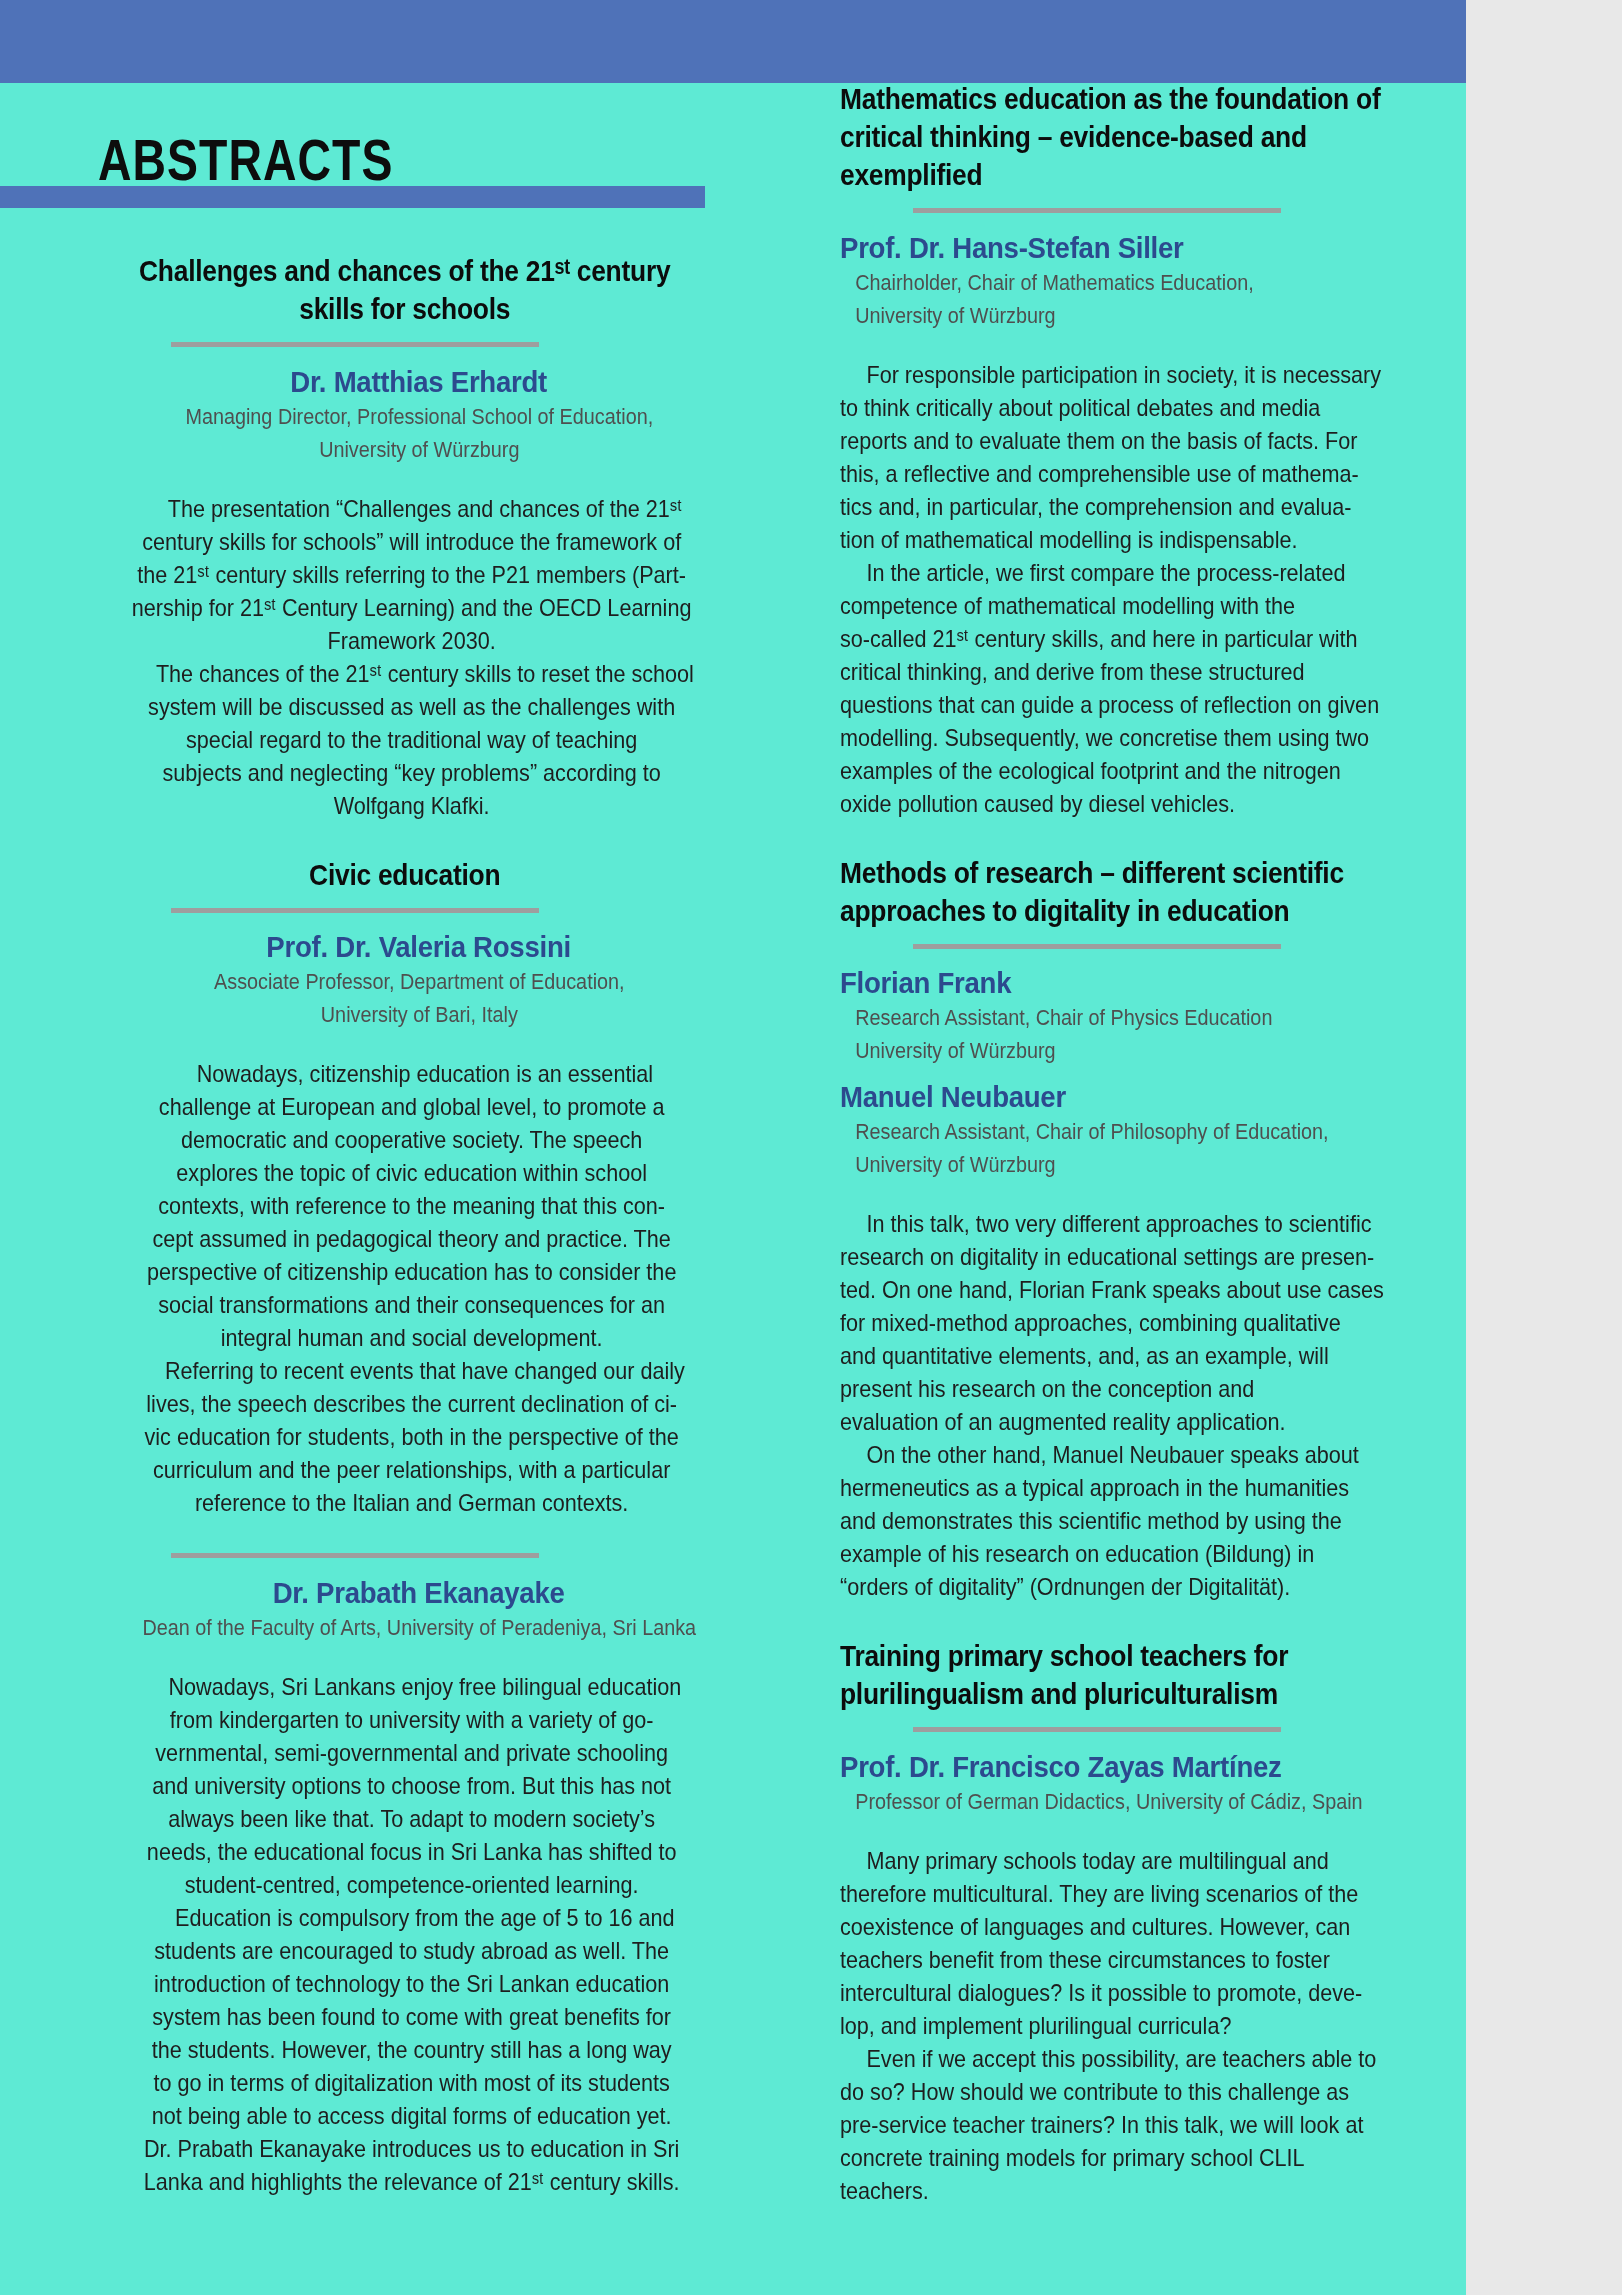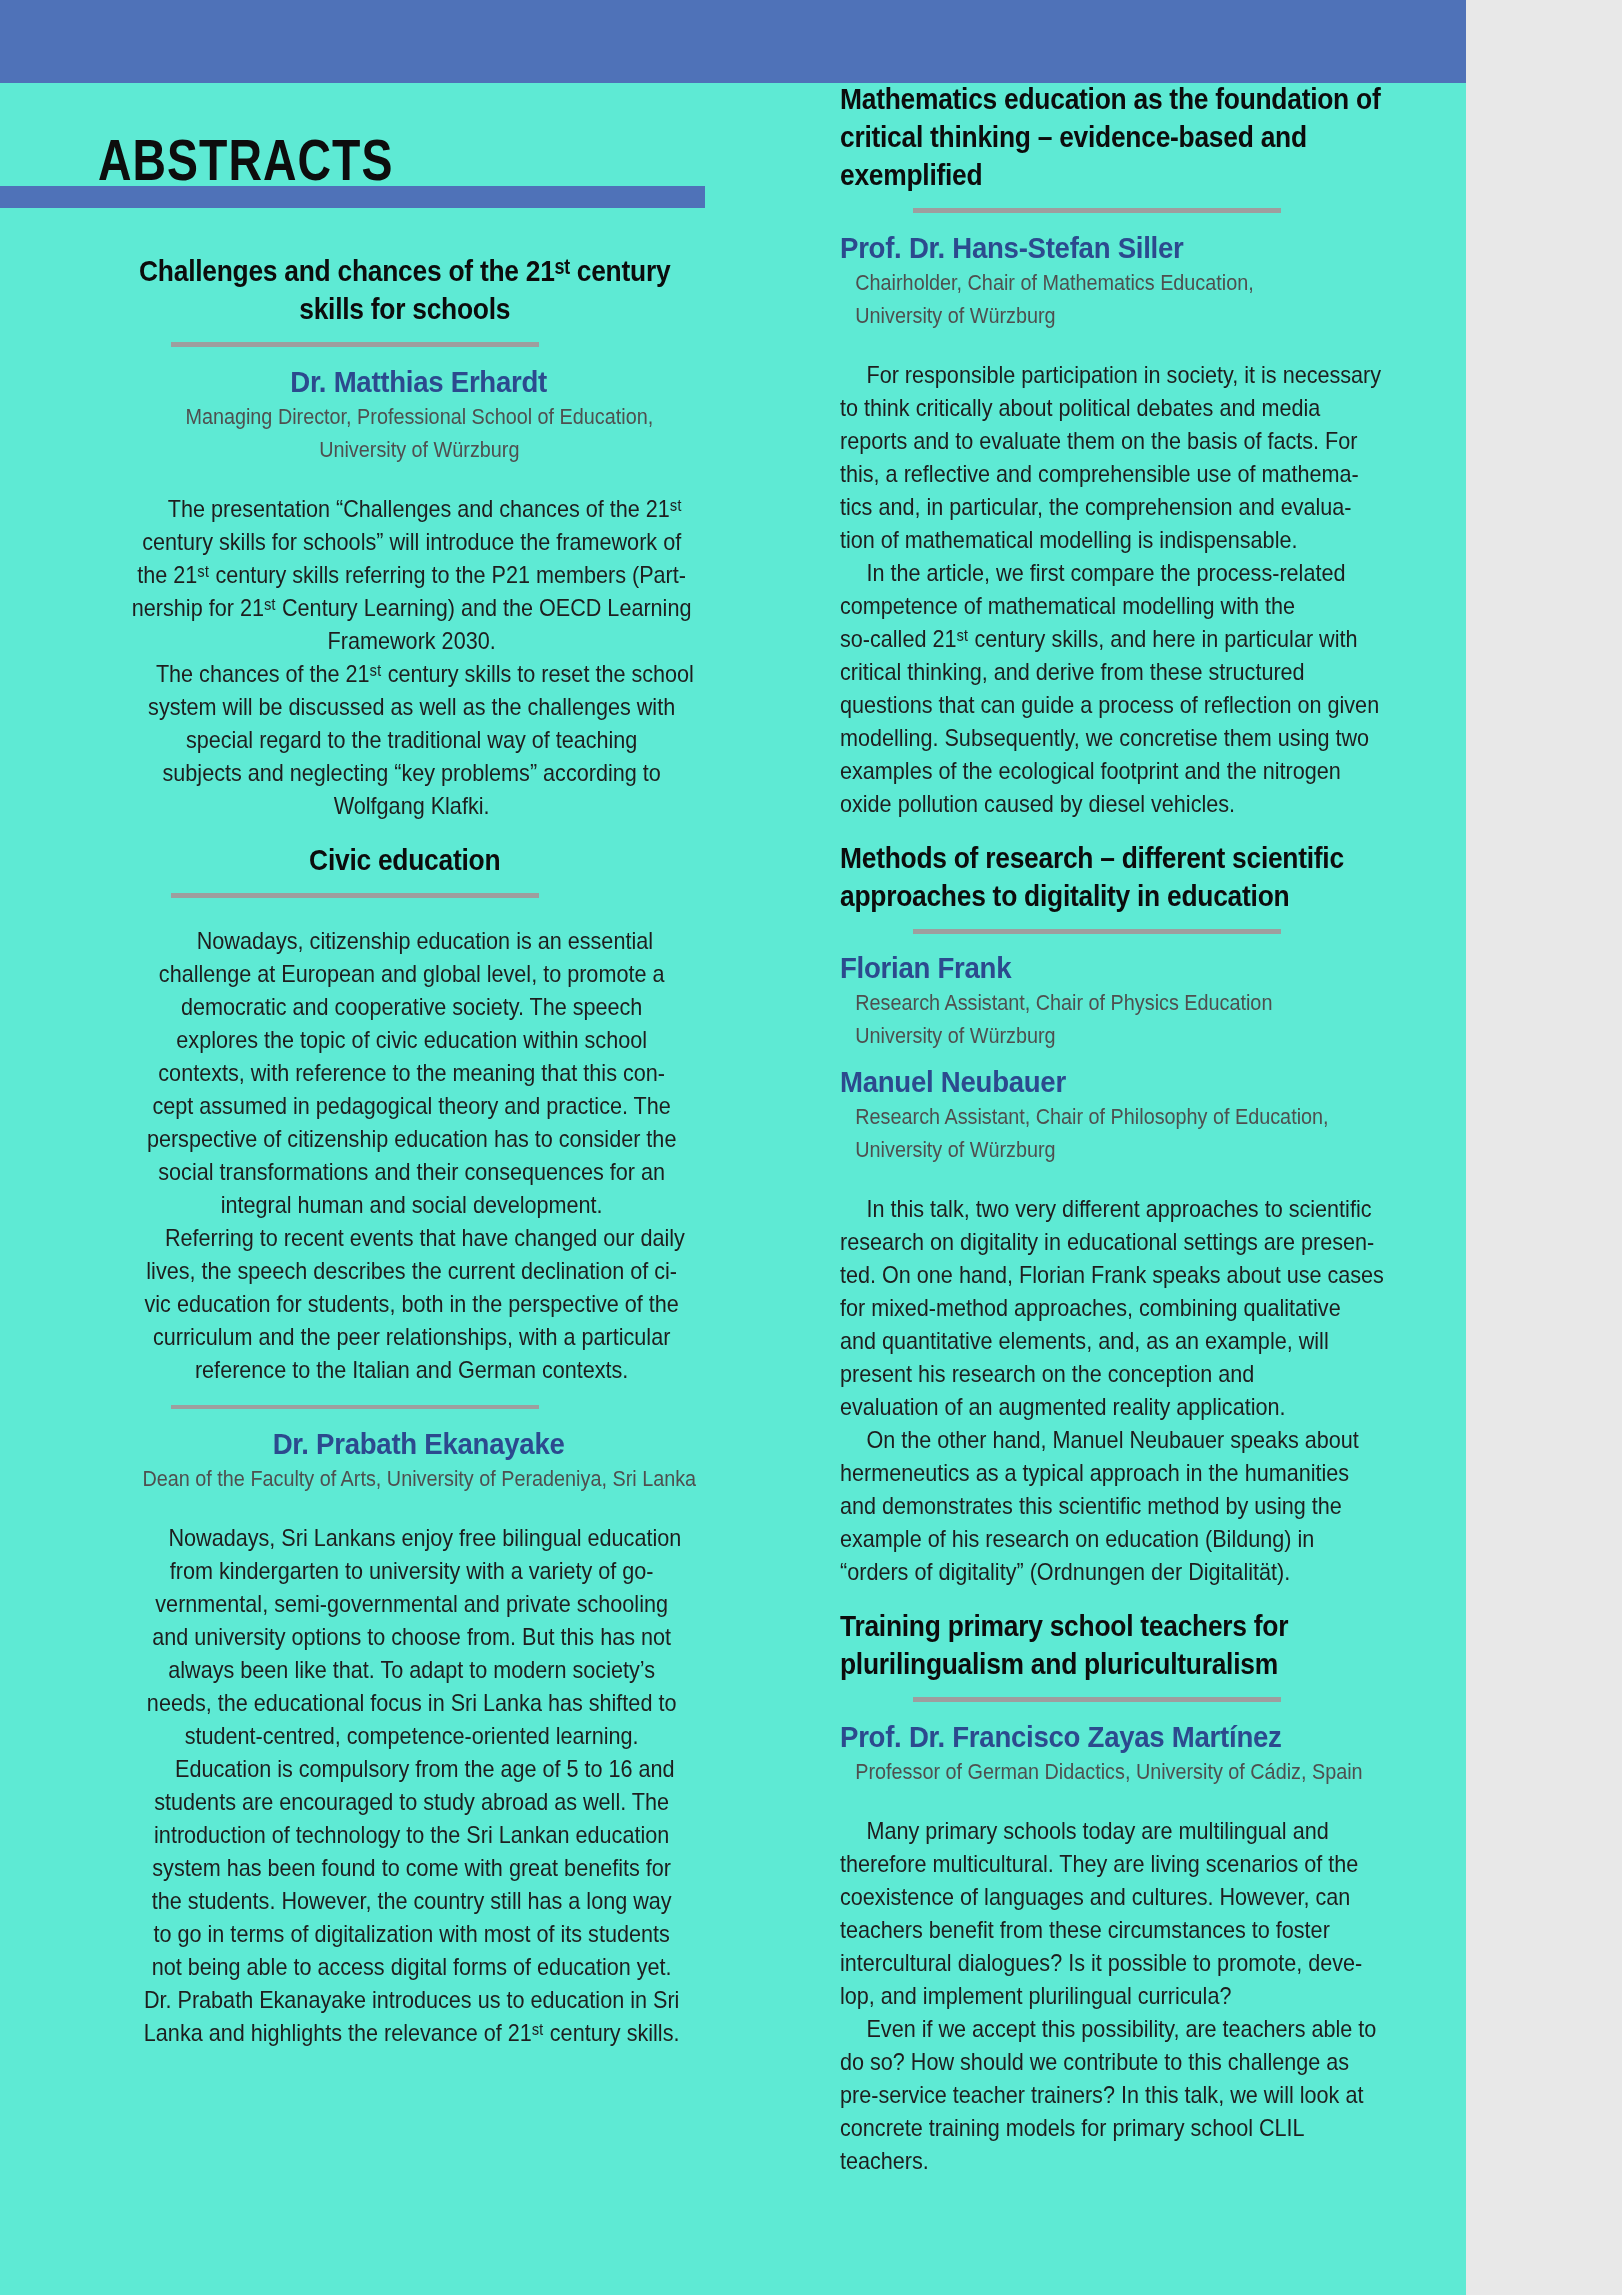--- a/index.html
+++ b/index.html
@@ -22,21 +22,21 @@
   .title-underline-bar { position:absolute; left:0; top:186px; width:705px; height:21.6px; background:#4f72b8; }
 
   
   .col { position:absolute; top:0; width:697px; }
   .col-left  { left:98px;text-align:center;  }
   .col-right { left:840px; }
 
   .abstract-section { margin:0; }
   .col-left  .abstract-section:first-child { margin-top:252px; }
   .col-right .abstract-section:first-child { margin-top:80px; }
-  .abstract-section + .abstract-section { margin-top:19px; }
+  .abstract-section + .abstract-section { margin-top:34px; }
 
   .sec-title { margin:0; }
   .sec-title-line {
     font-size:30px; font-weight:800; color:#0c0c0c; line-height:38px;
     letter-spacing:-0.3px; white-space:nowrap;
     transform:scaleX(.88); transform-origin:0 0;
   }
   .sec-divider { width:368px; height:4.6px; background:#9e9e9e; margin:14.4px 0 15.7px 73px; }
 
   .person { margin:0 0 6.5px 0; }
@@ -97,20 +97,27 @@
             <div class="para-line">Wolfgang Klafki.</div>
           </div>
         </div>
   </section>
 
   <section class="abstract-section">
     <h2 class="sec-title">
           <div class="sec-title-line">Civic education</div>
         </h2>
     <div class="sec-divider"></div>
+    <div class="people">
+          <div class="person">
+            <div class="person-name">Prof. Dr. Valeria Rossini</div>
+            <div class="affil-line">Associate Professor, Department of Education,</div>
+            <div class="affil-line">University of Bari, Italy</div>
+          </div>
+        </div>
     <div class="body-block">
           <div class="para">
             <div class="para-line indent">Nowadays, citizenship education is an essential</div>
             <div class="para-line">challenge at European and global level, to promote a</div>
             <div class="para-line">democratic and cooperative society. The speech</div>
             <div class="para-line">explores the topic of civic education within school</div>
             <div class="para-line">contexts, with reference to the meaning that this con-</div>
             <div class="para-line">cept assumed in pedagogical theory and practice. The</div>
             <div class="para-line">perspective of citizenship education has to consider the</div>
             <div class="para-line">social transformations and their consequences for an</div>

